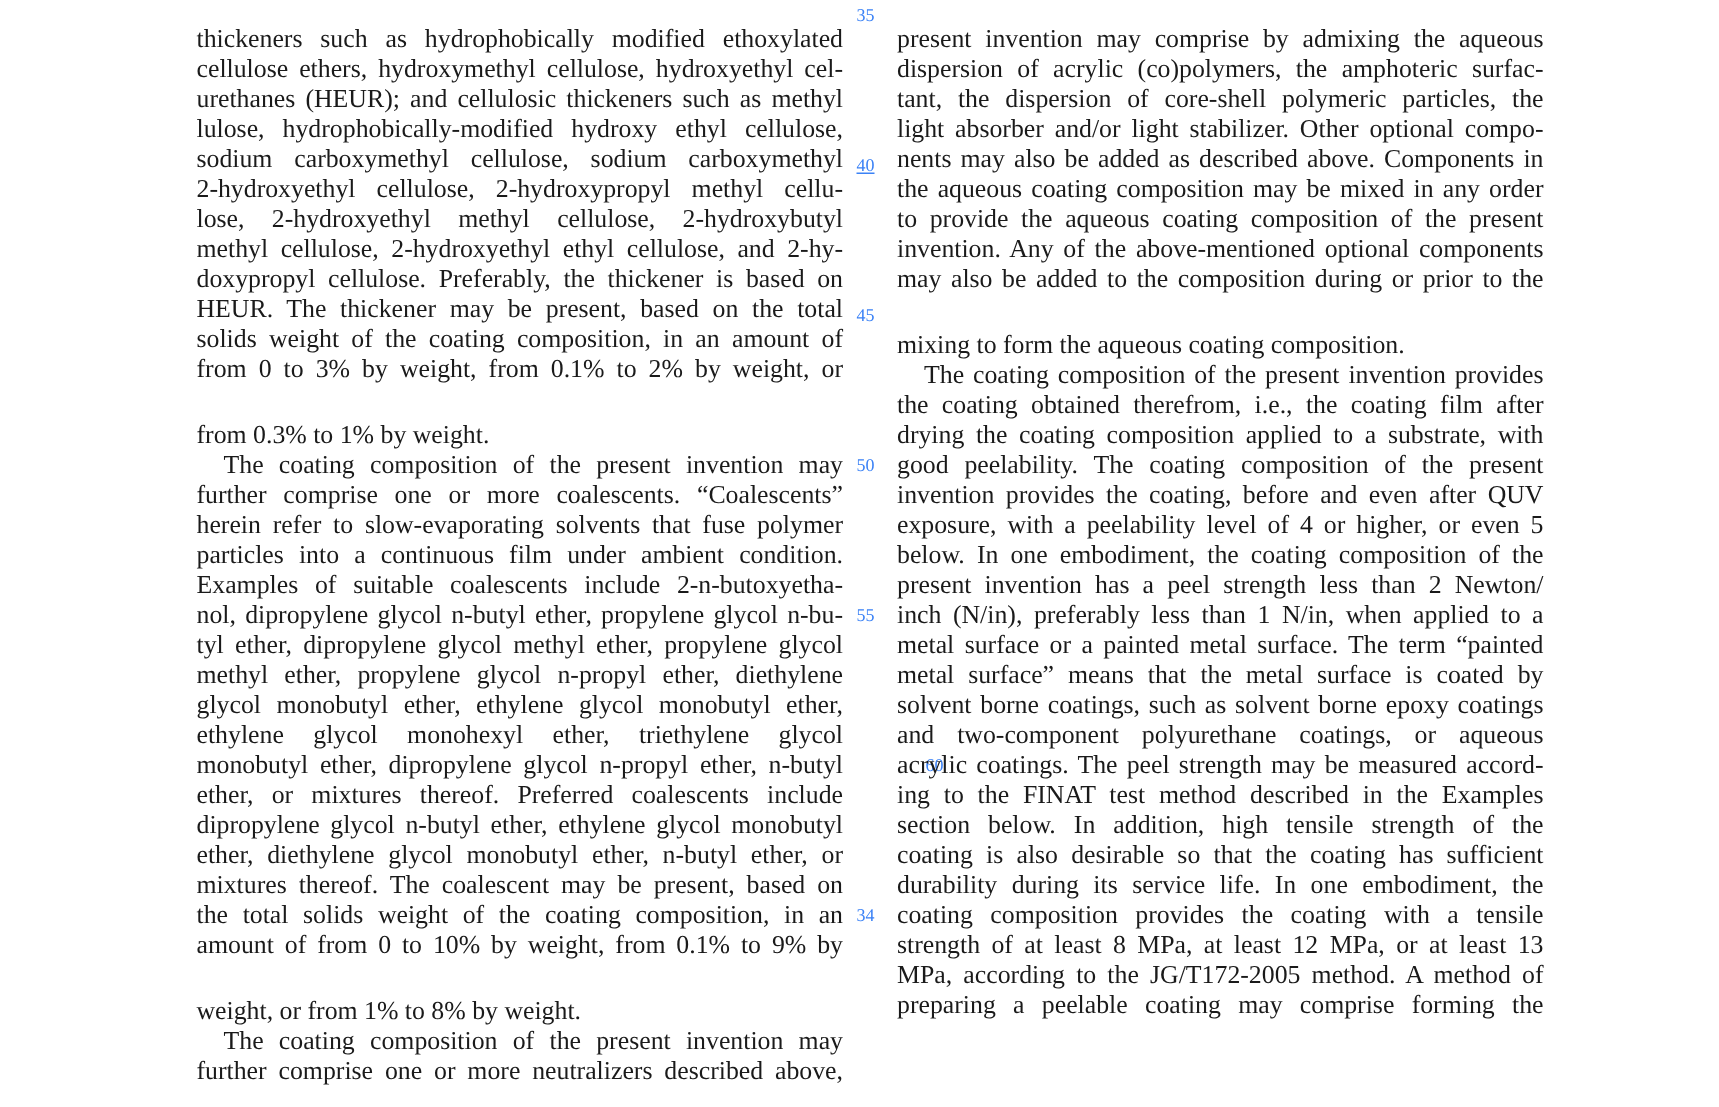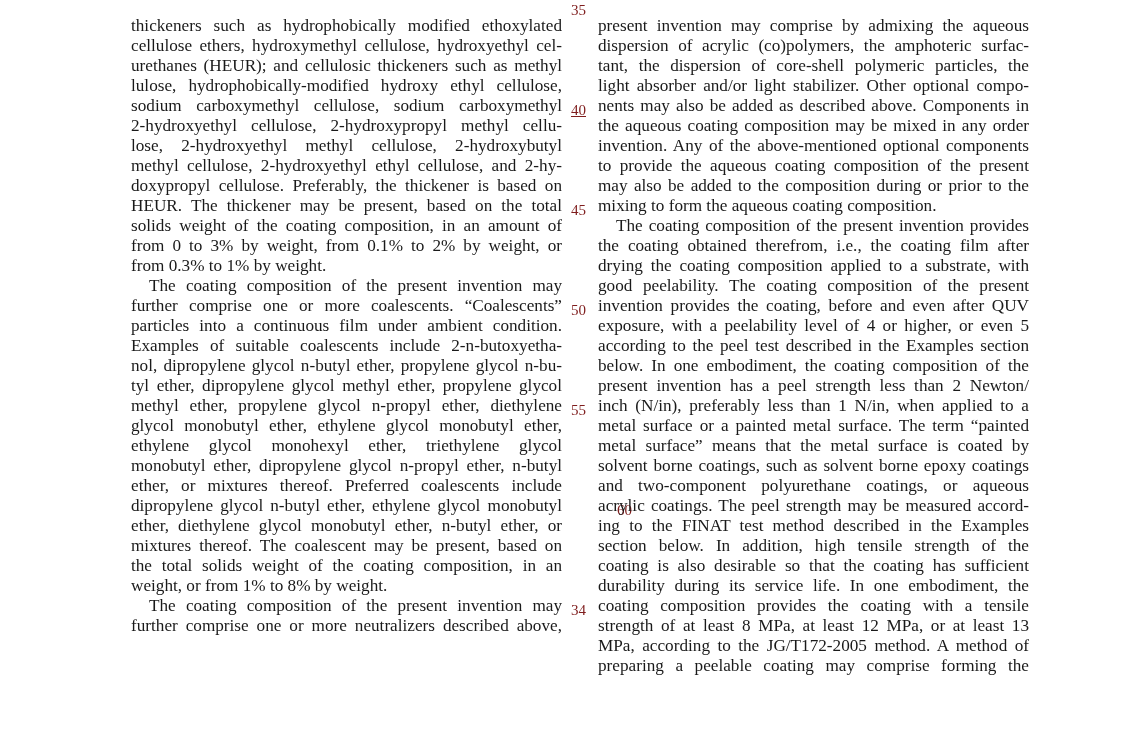--- a/index.html
+++ b/index.html
@@ -3,26 +3,26 @@
   <meta charset="utf-8">
   <style>
     html, body { margin: 0; padding: 0; background: #ffffff; }
     body { width: 1146px; height: 738px; position: relative; overflow: hidden;
            font-family: "Liberation Serif", "DejaVu Serif", serif; color: #1a1a1a; }
     .col { position: absolute; top: 0; }
     #left-col { left: 131px; width: 431px; }
     #right-col { left: 598px; width: 431px; }
     .line { height: 20px; line-height: 20px; font-size: 17.2px; white-space: nowrap;
             text-align: justify; text-align-last: justify; overflow: visible; }
-    .line.last { text-align-last: left; }
+    .line.last { text-align-last: left; margin-top: 24px; }
     .line.indent { padding-left: 18px; }
     .col { padding-top: 0px; }
     .lines { position: relative; top: 16px; }
     #line-numbers { position: absolute; left: 571px; top: 0; width: 22px; }
-    .ln { position: absolute; left: 0; font-size: 15px; line-height: 20px; height: 20px; color: #7f1d1d; }
+    .ln { position: absolute; left: 0; font-size: 12px; line-height: 20px; height: 20px; color: #3b82f6; }
   </style>
 </head>
 <body>
 
 <div id="left-col" class="col">
   <div class="lines">
       <div class="line">thickeners such as hydrophobically modified ethoxylated</div>
       <div class="line">cellulose ethers, hydroxymethyl cellulose, hydroxyethyl cel-</div>
       <div class="line">urethanes (HEUR); and cellulosic thickeners such as methyl</div>
       <div class="line">lulose, hydrophobically-modified hydroxy ethyl cellulose,</div>
@@ -30,33 +30,35 @@
       <div class="line">2-hydroxyethyl cellulose, 2-hydroxypropyl methyl cellu-</div>
       <div class="line">lose, 2-hydroxyethyl methyl cellulose, 2-hydroxybutyl</div>
       <div class="line">methyl cellulose, 2-hydroxyethyl ethyl cellulose, and 2-hy-</div>
       <div class="line">doxypropyl cellulose. Preferably, the thickener is based on</div>
       <div class="line">HEUR. The thickener may be present, based on the total</div>
       <div class="line">solids weight of the coating composition, in an amount of</div>
       <div class="line">from 0 to 3% by weight, from 0.1% to 2% by weight, or</div>
       <div class="line last">from 0.3% to 1% by weight.</div>
       <div class="line indent">The coating composition of the present invention may</div>
       <div class="line">further comprise one or more coalescents. “Coalescents”</div>
+      <div class="line">herein refer to slow-evaporating solvents that fuse polymer</div>
       <div class="line">particles into a continuous film under ambient condition.</div>
       <div class="line">Examples of suitable coalescents include 2-n-butoxyetha-</div>
       <div class="line">nol, dipropylene glycol n-butyl ether, propylene glycol n-bu-</div>
       <div class="line">tyl ether, dipropylene glycol methyl ether, propylene glycol</div>
       <div class="line">methyl ether, propylene glycol n-propyl ether, diethylene</div>
       <div class="line">glycol monobutyl ether, ethylene glycol monobutyl ether,</div>
       <div class="line">ethylene glycol monohexyl ether, triethylene glycol</div>
       <div class="line">monobutyl ether, dipropylene glycol n-propyl ether, n-butyl</div>
       <div class="line">ether, or mixtures thereof. Preferred coalescents include</div>
       <div class="line">dipropylene glycol n-butyl ether, ethylene glycol monobutyl</div>
       <div class="line">ether, diethylene glycol monobutyl ether, n-butyl ether, or</div>
       <div class="line">mixtures thereof. The coalescent may be present, based on</div>
       <div class="line">the total solids weight of the coating composition, in an</div>
+      <div class="line">amount of from 0 to 10% by weight, from 0.1% to 9% by</div>
       <div class="line last">weight, or from 1% to 8% by weight.</div>
       <div class="line indent">The coating composition of the present invention may</div>
       <div class="line">further comprise one or more neutralizers described above,</div>
     </div>
 </div>
 
 <div id="line-numbers">
     <div class="ln" style="top: 0px;">35</div>
     <div class="ln" style="top: 100px; text-decoration: underline;">40</div>
     <div class="ln" style="top: 200px;">45</div>
@@ -67,31 +69,30 @@
   </div>
 
 <div id="right-col" class="col">
   <div class="lines">
       <div class="line">present invention may comprise by admixing the aqueous</div>
       <div class="line">dispersion of acrylic (co)polymers, the amphoteric surfac-</div>
       <div class="line">tant, the dispersion of core-shell polymeric particles, the</div>
       <div class="line">light absorber and/or light stabilizer. Other optional compo-</div>
       <div class="line">nents may also be added as described above. Components in</div>
       <div class="line">the aqueous coating composition may be mixed in any order</div>
+      <div class="line">to provide the aqueous coating composition of the present</div>
       <div class="line">invention. Any of the above-mentioned optional components</div>
-      <div class="line">to provide the aqueous coating composition of the present</div>
       <div class="line">may also be added to the composition during or prior to the</div>
       <div class="line last">mixing to form the aqueous coating composition.</div>
       <div class="line indent">The coating composition of the present invention provides</div>
       <div class="line">the coating obtained therefrom, i.e., the coating film after</div>
       <div class="line">drying the coating composition applied to a substrate, with</div>
       <div class="line">good peelability. The coating composition of the present</div>
       <div class="line">invention provides the coating, before and even after QUV</div>
       <div class="line">exposure, with a peelability level of 4 or higher, or even 5</div>
-      <div class="line">according to the peel test described in the Examples section</div>
       <div class="line">below. In one embodiment, the coating composition of the</div>
       <div class="line">present invention has a peel strength less than 2 Newton/</div>
       <div class="line">inch (N/in), preferably less than 1 N/in, when applied to a</div>
       <div class="line">metal surface or a painted metal surface. The term “painted</div>
       <div class="line">metal surface” means that the metal surface is coated by</div>
       <div class="line">solvent borne coatings, such as solvent borne epoxy coatings</div>
       <div class="line">and two-component polyurethane coatings, or aqueous</div>
       <div class="line">acrylic coatings. The peel strength may be measured accord-</div>
       <div class="line">ing to the FINAT test method described in the Examples</div>
       <div class="line">section below. In addition, high tensile strength of the</div>

